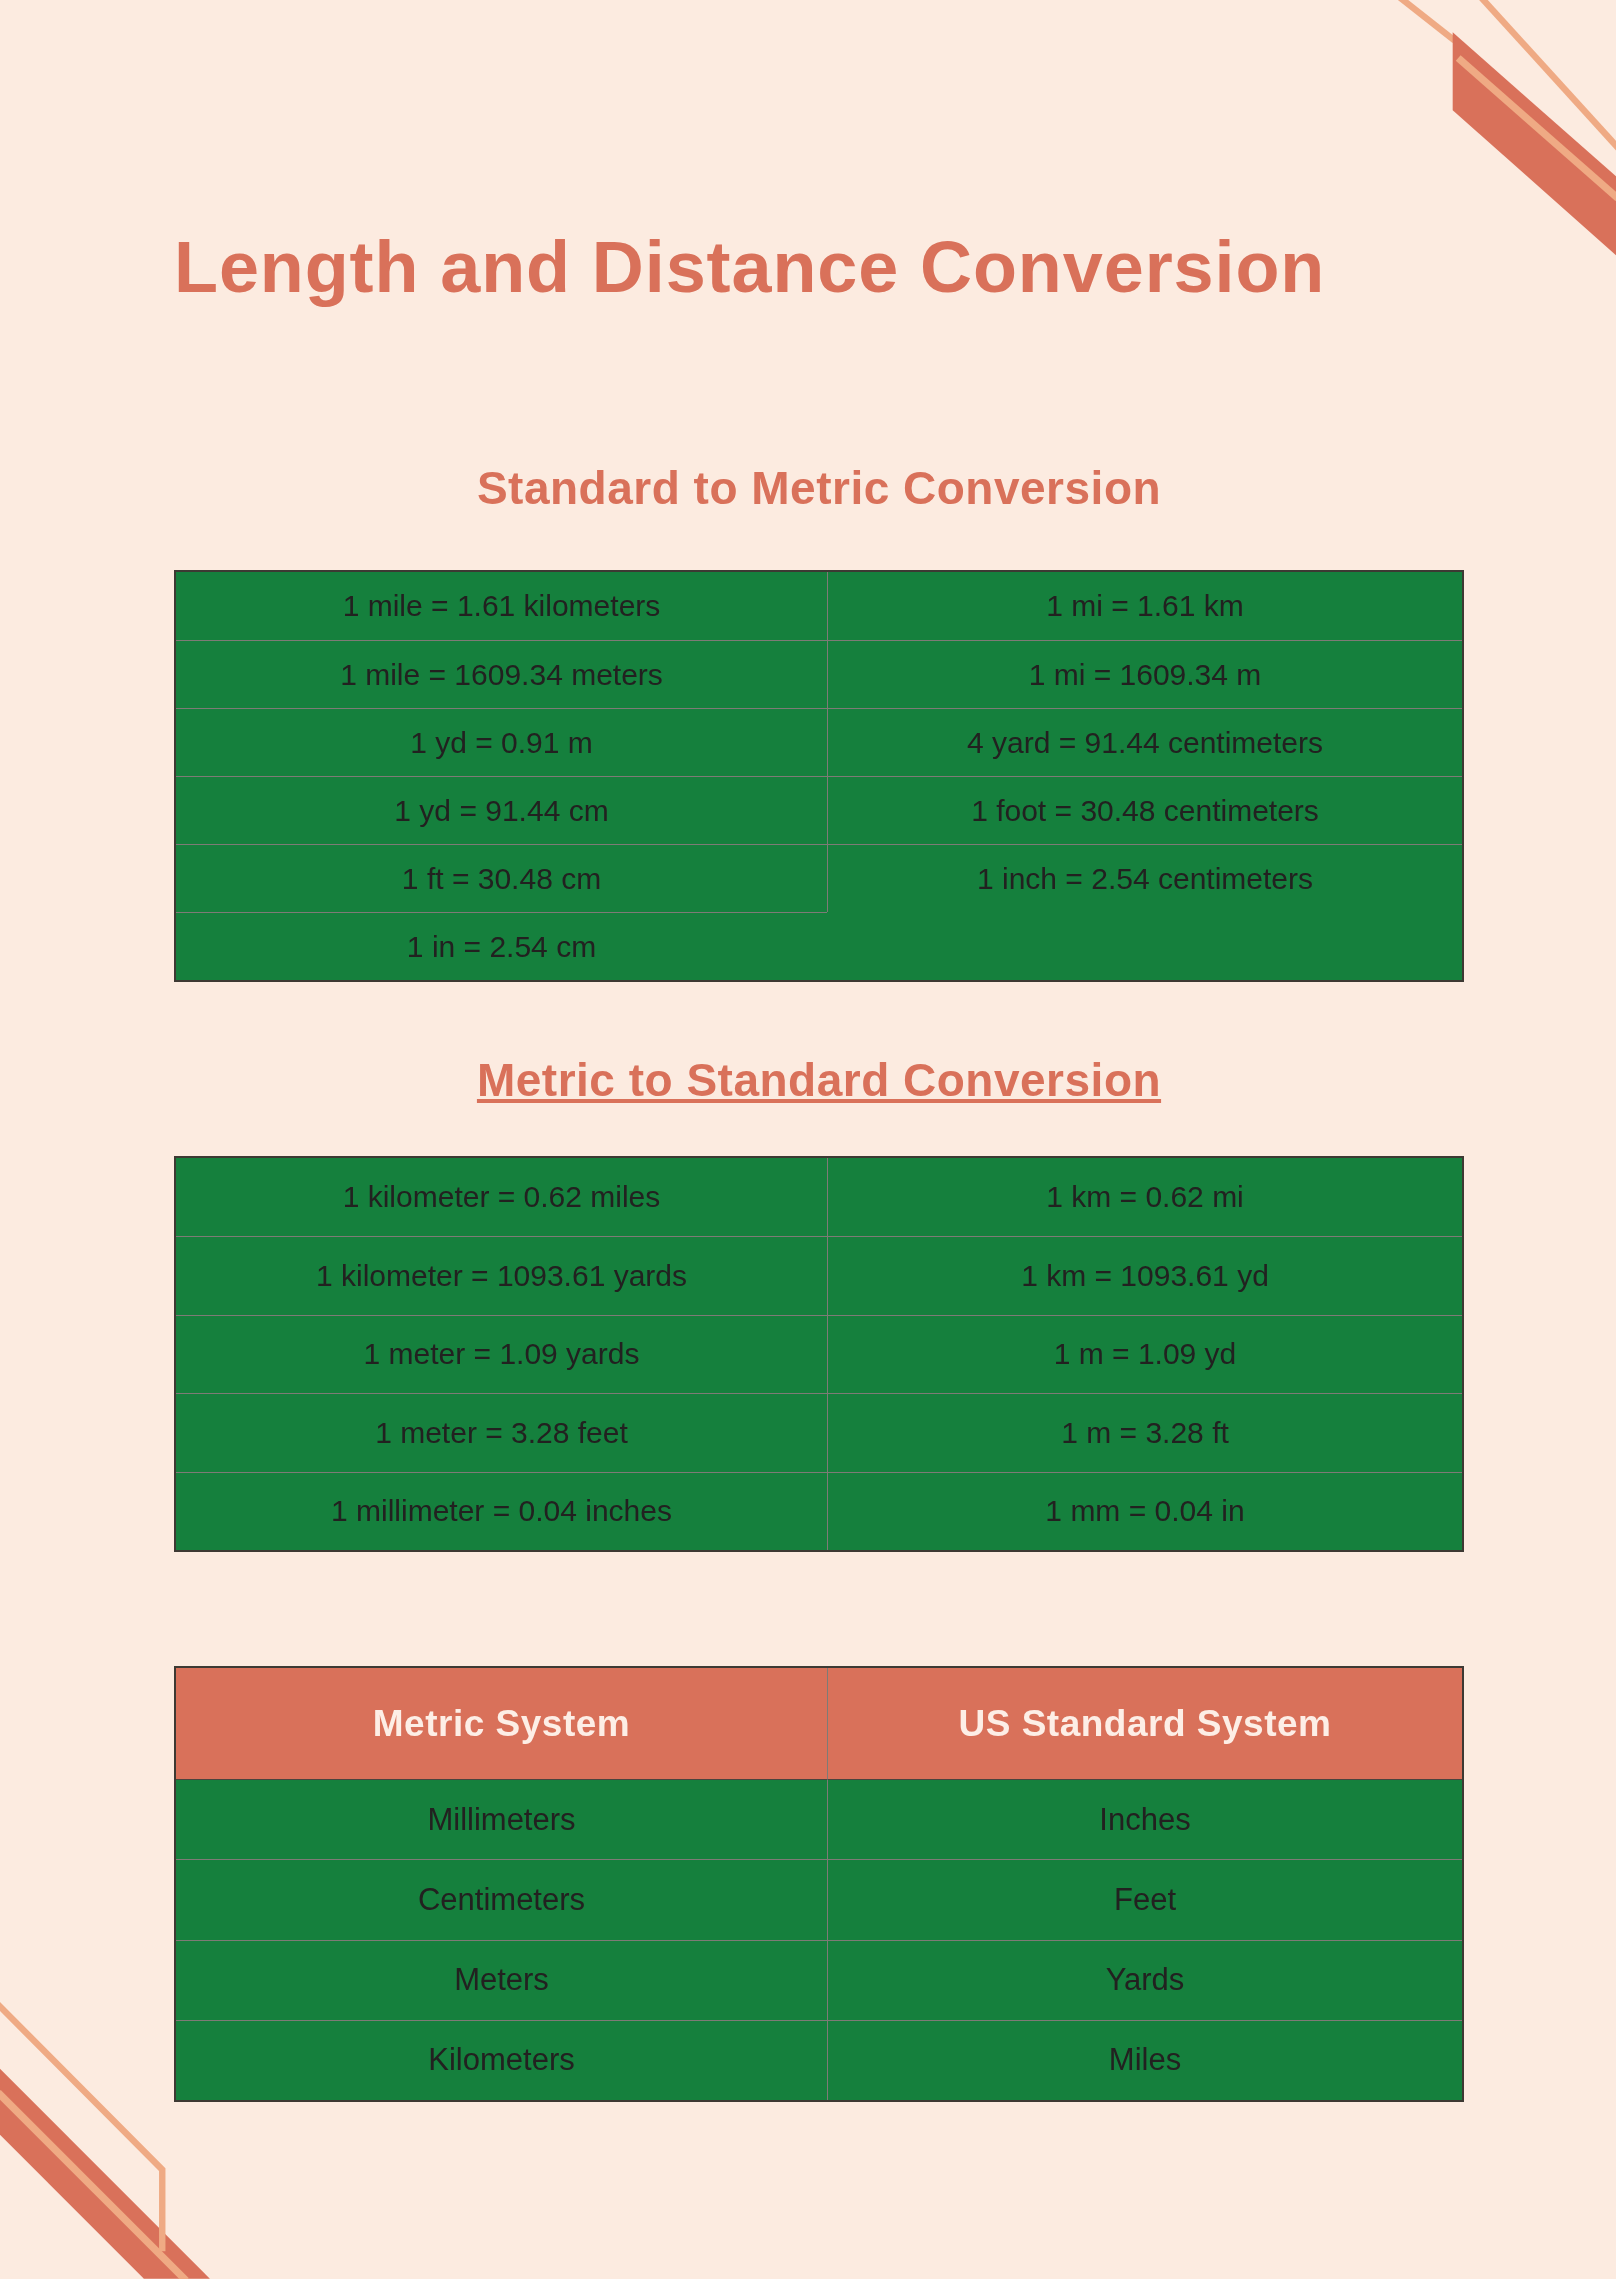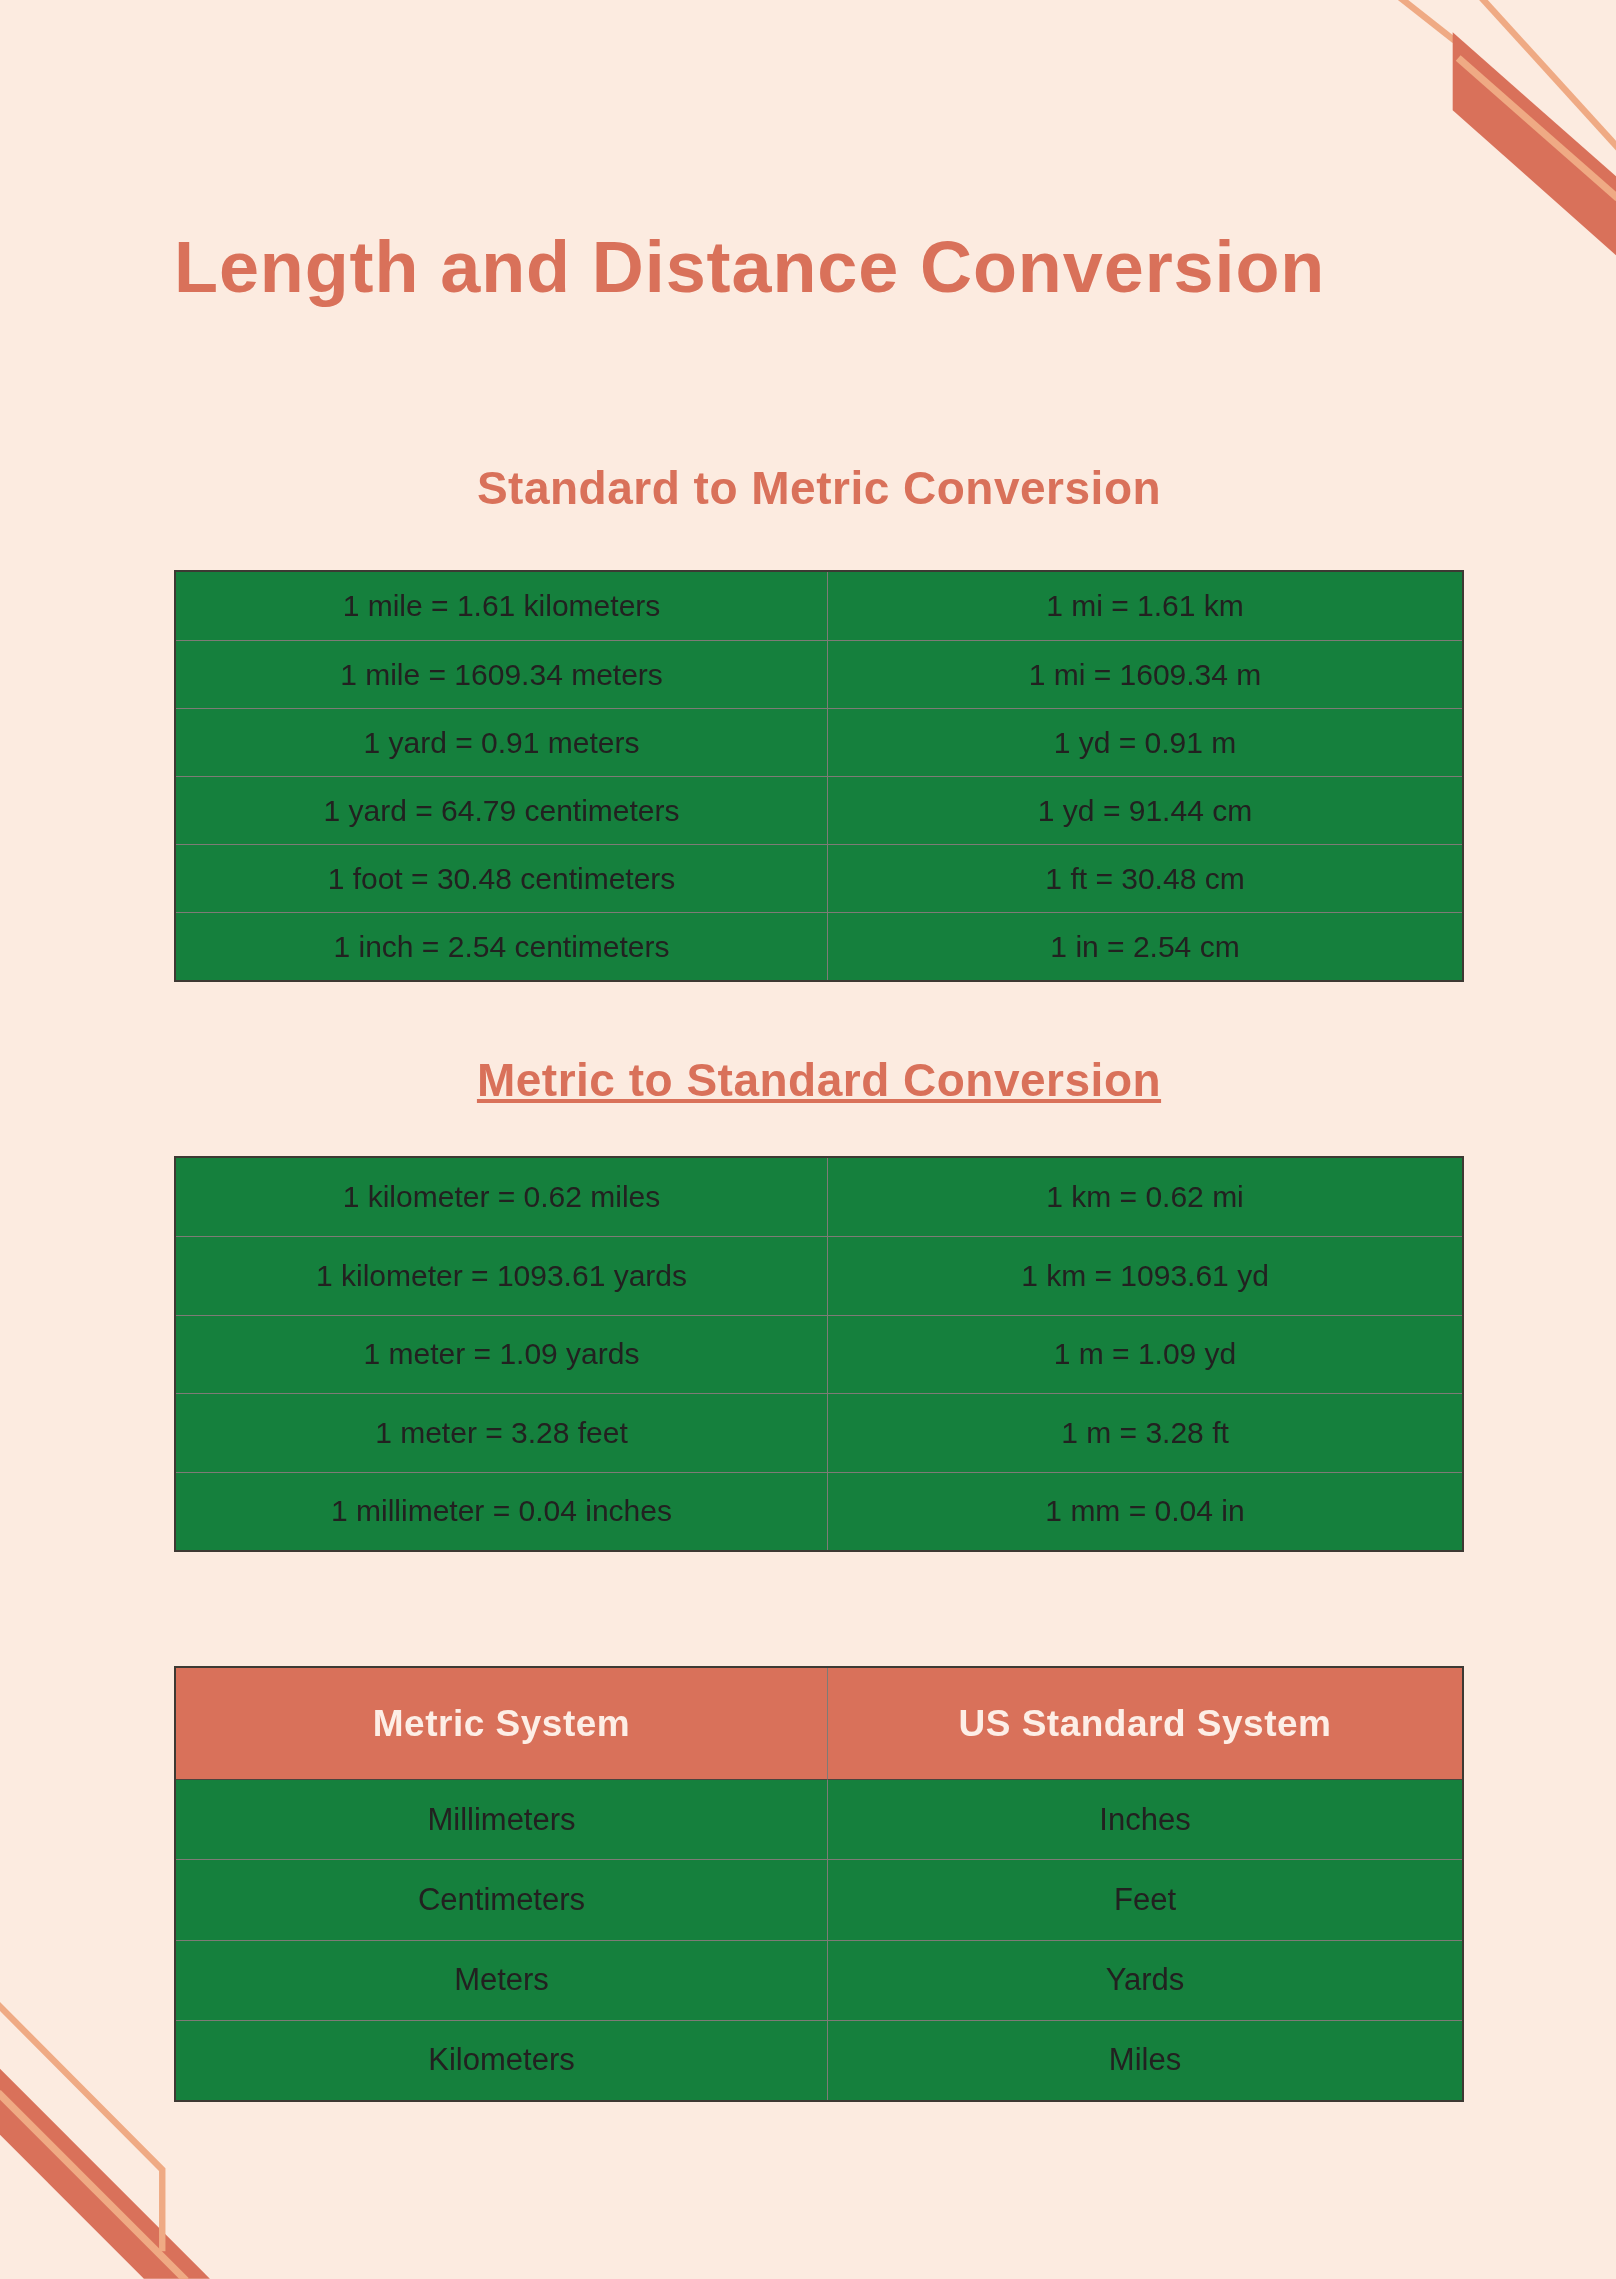--- a/index.html
+++ b/index.html
@@ -86,23 +86,22 @@
 
 <div class="page-title">Length and Distance Conversion</div>
 
 <div class="section-heading h1">Standard to Metric Conversion</div>
 
 <div class="tbl tbl1">
   <div class="cell">1 mile = 1.61 kilometers</div>
   <div class="cell">1 mi = 1.61 km</div>
   <div class="cell">1 mile = 1609.34 meters</div>
   <div class="cell">1 mi = 1609.34 m</div>
-  <div class="cell">1 yard = 0.91 meters</div>
   <div class="cell">1 yd = 0.91 m</div>
-  <div class="cell">1 yard = 64.79 centimeters</div>
+  <div class="cell">4 yard = 91.44 centimeters</div>
   <div class="cell">1 yd = 91.44 cm</div>
   <div class="cell">1 foot = 30.48 centimeters</div>
   <div class="cell">1 ft = 30.48 cm</div>
   <div class="cell">1 inch = 2.54 centimeters</div>
   <div class="cell">1 in = 2.54 cm</div>
 </div>
 
 <div class="section-heading h2">Metric to Standard Conversion</div>
 
 <div class="tbl tbl2">

